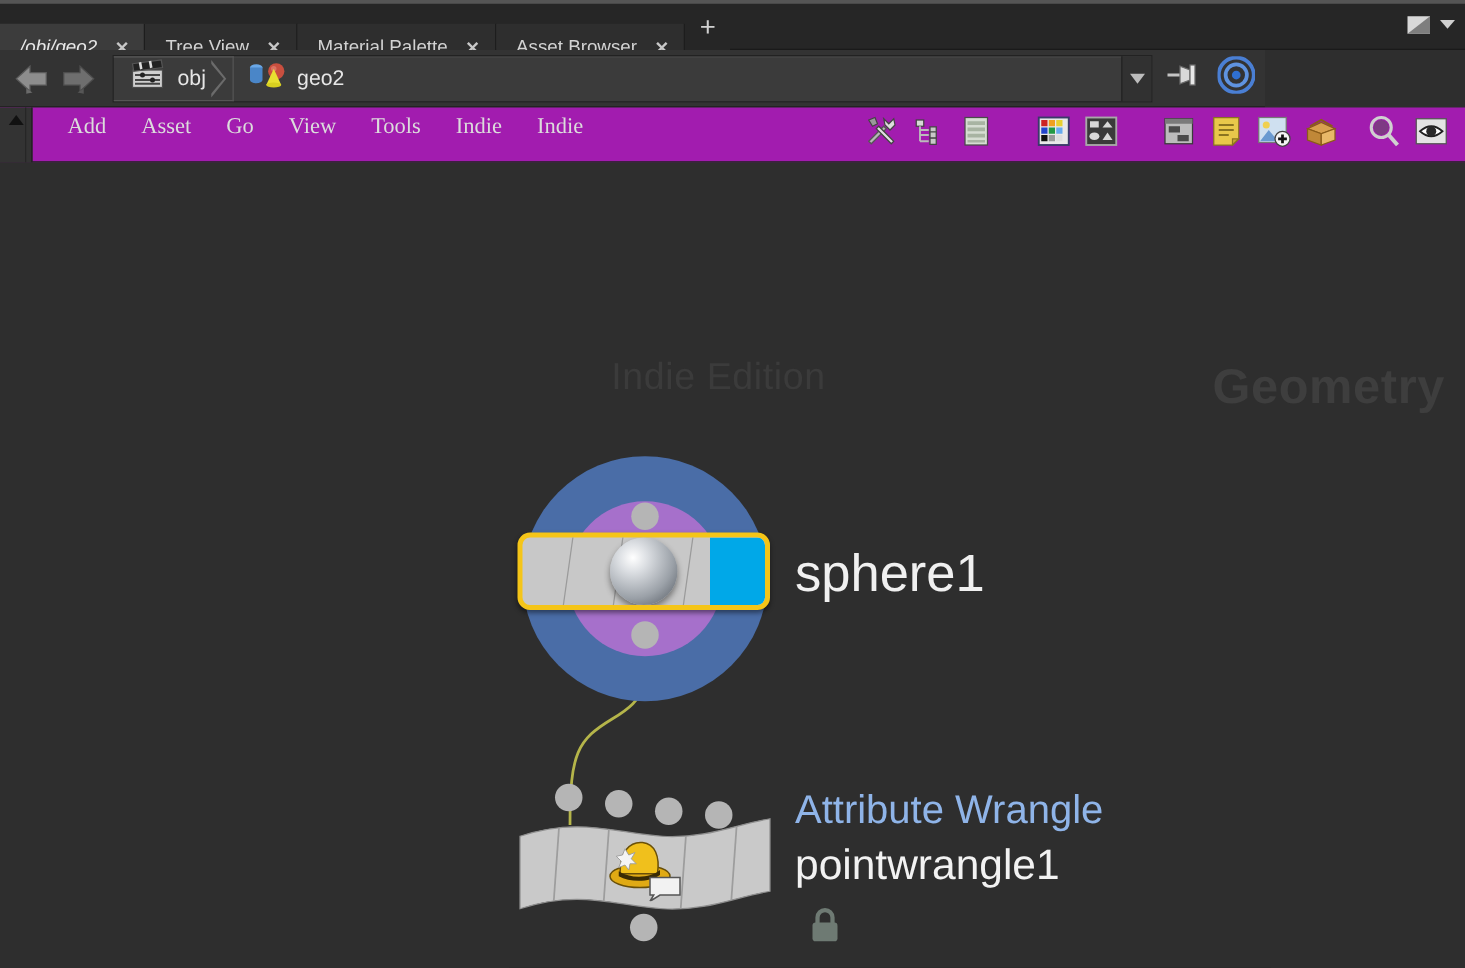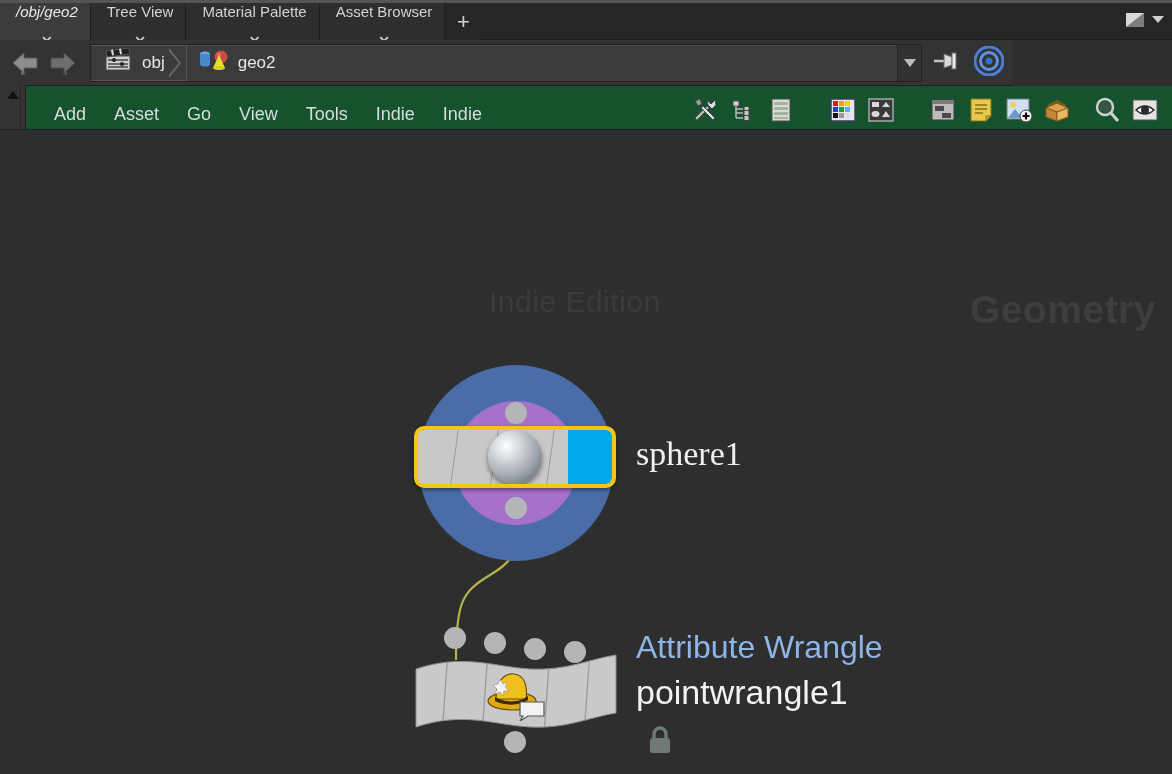--- a/index.html
+++ b/index.html
@@ -14,26 +14,25 @@
   
   .tabbar {
     position: absolute; left: 0; top: 0; width: 1172px; height: 40px;
     background: #262626;
     border-bottom: 1px solid #1a1a1a;
     display: flex; align-items: stretch;
   }
   .tabbar-topline { position:absolute; left:0; top:0; width:1172px; height:3px; background:#555; }
   .tab {
     display: flex; align-items: center; gap: 14px;
-    padding: 0 12px 0 16px; height: 37px; margin-top: 3px;
+    padding: 0 12px 0 16px; height: 37px; margin-top: 19px;
     background: #2e2e2e;
     border-right: 1px solid #1d1d1d;
     color: #d2d2d2; font-size: 15px; cursor: default;
     position: relative;
-    flex-direction: column;
   }
   .tab.active { background: #3c3c3c; color: #e8e8e8; font-style: italic; }
   .tab .tab-label { white-space: nowrap; }
   .tab .tab-close {
     font-size: 14px; color: #c8c8c8; font-weight: bold; font-style: normal;
     line-height: 1;
   }
   .tab-plus {
     display: flex; align-items: center; justify-content: center;
     width: 36px; height: 37px; margin-top: 3px;
@@ -104,22 +103,23 @@
   .path-dropdown .caret {
     width: 0; height: 0;
     border-left: 6px solid transparent; border-right: 6px solid transparent;
     border-top: 8px solid #bcbcbc;
   }
   .pathbar-right { display: flex; align-items: center; gap: 10px; padding-right: 8px; }
 
   
   .menubar {
     position: absolute; left: 0; top: 86px; width: 1172px; height: 44px;
-    background: #14532d; display: flex; align-items: flex-end;
+    background: #a21caf; display: flex; align-items: flex-start;
     border-bottom: 1px solid #1f1f1f;
+    font-family: Liberation Serif, serif;
   }
   .scrollstrip {
     width: 26px; height: 44px; background: #333;
     border-right: 1px solid #1f1f1f;
     display: flex; align-items: flex-start; justify-content: center;
     padding-top: 2px; position: relative;
   }
   .scrollstrip .up {
     width: 0; height: 0; margin-top: 4px;
     border-left: 6px solid transparent; border-right: 6px solid transparent;
@@ -181,21 +181,21 @@
   }
   .sphere-glyph {
     position: absolute; left: 50%; top: 50%; width: 54px; height: 54px;
     margin-left: -27px; margin-top: -27px; border-radius: 50%;
     background: radial-gradient(circle at 34% 30%, #ffffff 0%, #dcdfe3 22%, #9ba1a8 62%, #5e646c 92%, #3f454b 100%);
     box-shadow: 0 3px 5px rgba(0,0,0,0.45);
   }
   .node-label {
     position: absolute; color: #f0f0f0;
   }
-  .label-sphere1 { left: 636px; top: 305px; font-size: 34px; font-family: Liberation Serif, serif; }
+  .label-sphere1 { left: 636px; top: 305px; font-size: 42px; }
   .label-wrangle-type { left: 636px; top: 499px; font-size: 32px; color: #8fb4e8; }
   .label-wrangle-name { left: 636px; top: 543px; font-size: 34px; color: #f2f2f2; }
 
   
   .node-wrangle-body { position: absolute; left: 414px; top: 525px; width: 204px; height: 76px; }
   .lock-icon { position: absolute; left: 645px; top: 594px; }
 
   .wire { position: absolute; left: 400px; top: 360px; pointer-events: none; }
 </style>
 </head>

